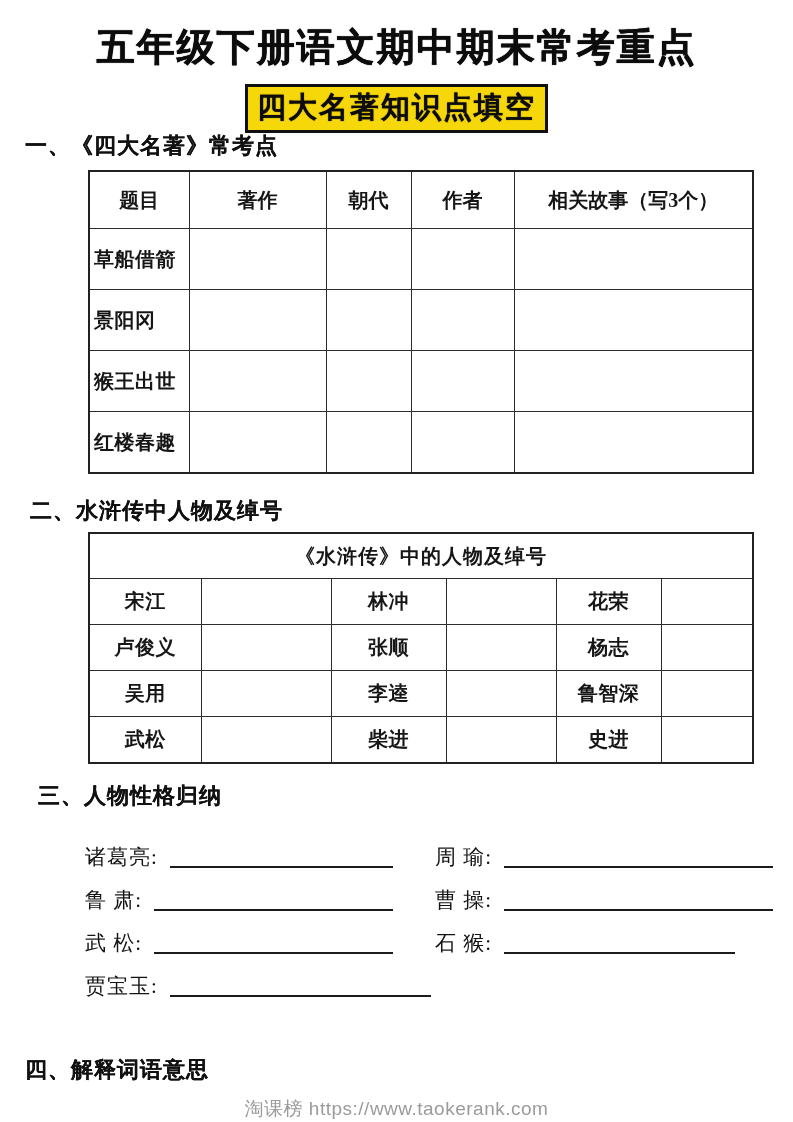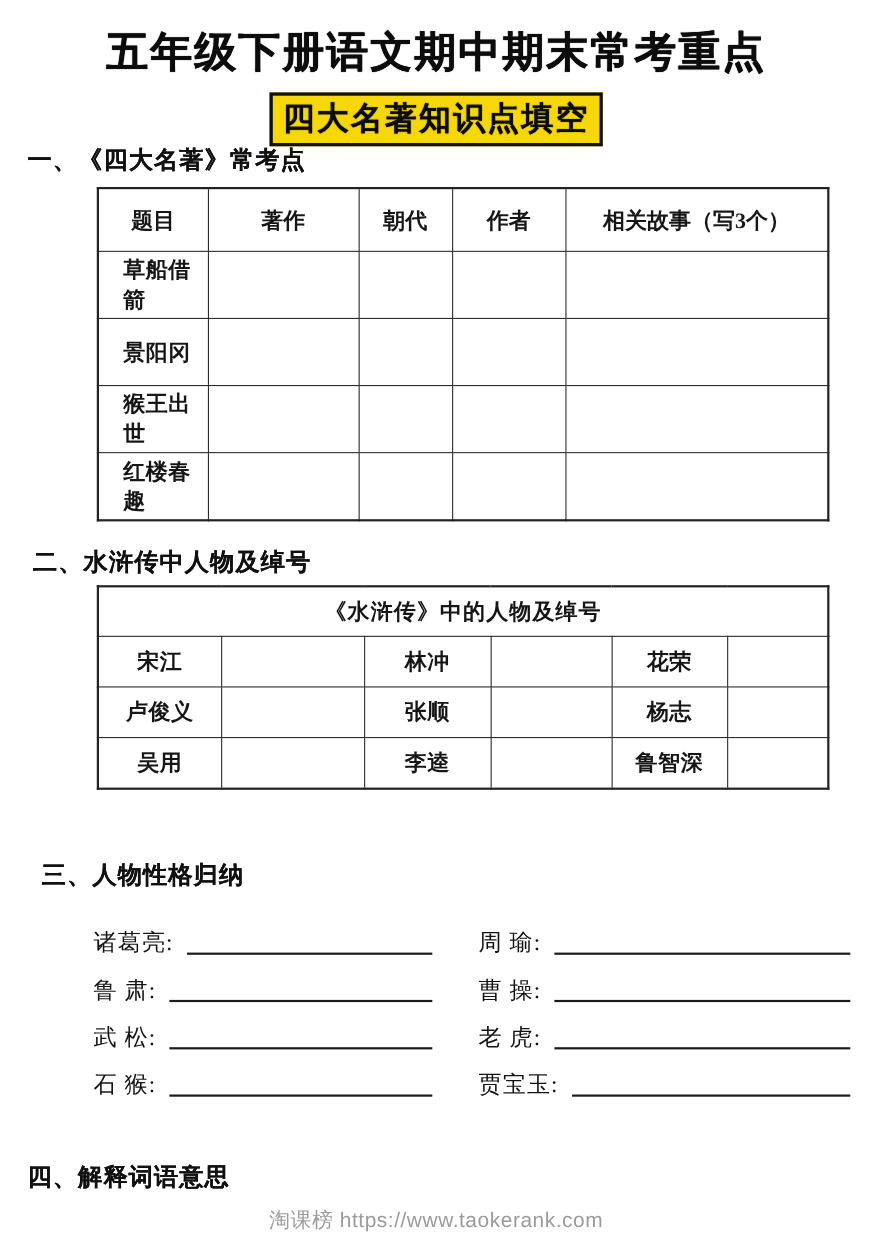--- a/index.html
+++ b/index.html
@@ -44,21 +44,21 @@
   td, th {
     border:1.6px solid #2c2c2c; padding:0;
     font-size:20px; font-weight:bold; text-align:center; color:#161616;
     overflow:hidden;
   }
   .tbl { border:2.2px solid #222; }
 
   #table1 { left:88px; top:170px; width:664px; }
   #table1 th { height:56px; }
   #table1 td { height:60px; }
-  #table1 td.rowlabel { text-align:left; padding-left:22px; letter-spacing:0.5px; }
+  #table1 td.rowlabel { text-align:left; padding-left:4px; letter-spacing:0.5px; }
 
   #table2 { left:88px; top:532px; width:664px; }
   #table2 .t2-title { height:44px; letter-spacing:1px; }
   #table2 td { height:45px; letter-spacing:0.5px; }
 
   
   .s3 {
     position:absolute; left:85px; top:828px; width:692px;
     display:grid; grid-template-columns:350px 342px;
     grid-auto-rows:43px;
@@ -170,20 +170,28 @@
       <td></td>
     </tr>
     <tr>
       <td>吴用</td>
       <td></td>
       <td>李逵</td>
       <td></td>
       <td>鲁智深</td>
       <td></td>
     </tr>
+    <tr>
+      <td>武松</td>
+      <td></td>
+      <td>柴进</td>
+      <td></td>
+      <td>史进</td>
+      <td></td>
+    </tr>
   </tbody>
     </table>
 
   <div class="sec-heading h3">三、人物性格归纳</div>
 
   <div class="s3">
     <div class="s3-item left">
       <span class="lbl">诸葛亮:</span>
       <span class="line"></span>
     </div>
@@ -196,24 +204,20 @@
       <span class="line"></span>
     </div>
     <div class="s3-item right">
       <span class="lbl">曹 操:</span>
       <span class="line"></span>
     </div>
     <div class="s3-item left">
       <span class="lbl">武 松:</span>
       <span class="line"></span>
     </div>
-    <div class="s3-item right">
-      <span class="lbl">老 虎:</span>
-      <span class="line"></span>
-    </div>
     <div class="s3-item left">
       <span class="lbl">石 猴:</span>
       <span class="line"></span>
     </div>
     <div class="s3-item right">
       <span class="lbl">贾宝玉:</span>
       <span class="line"></span>
     </div>
   </div>
 

